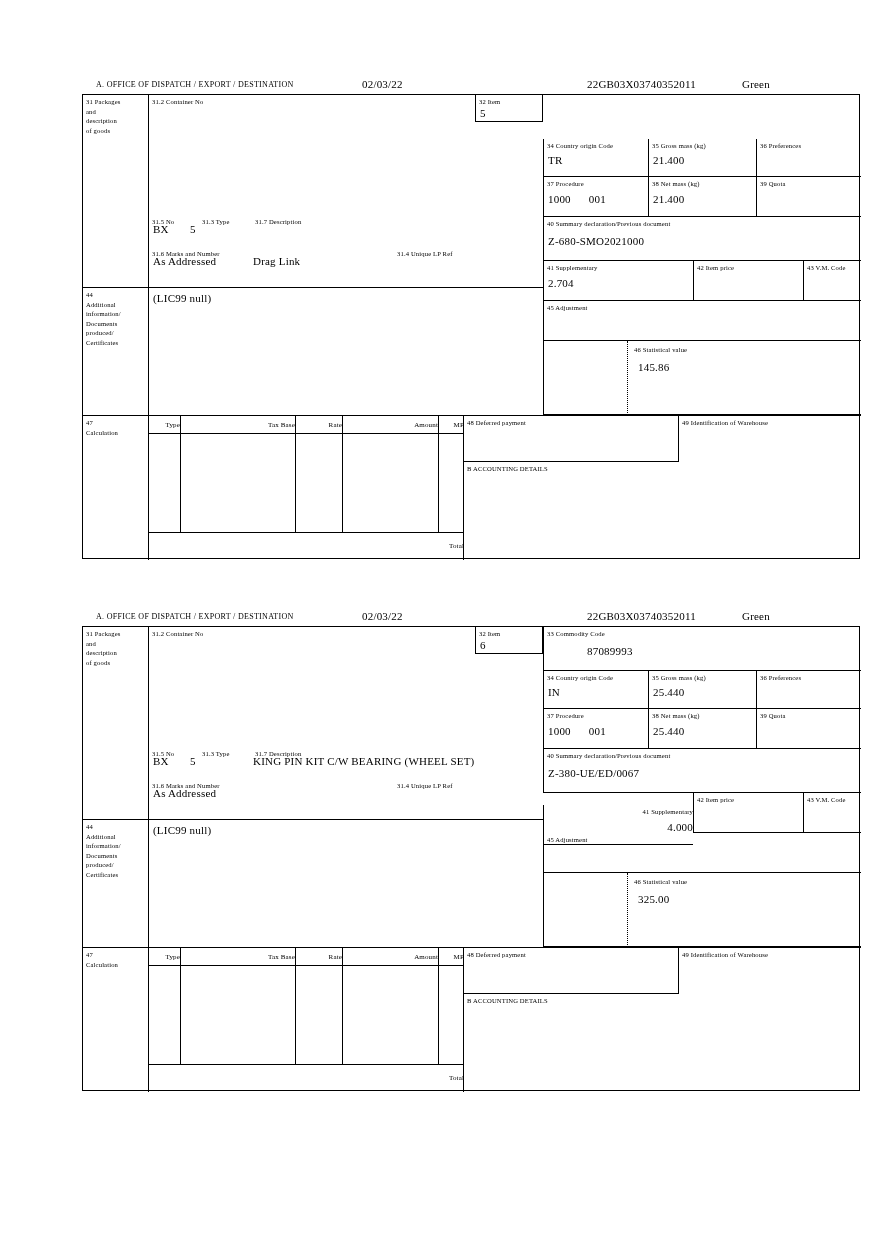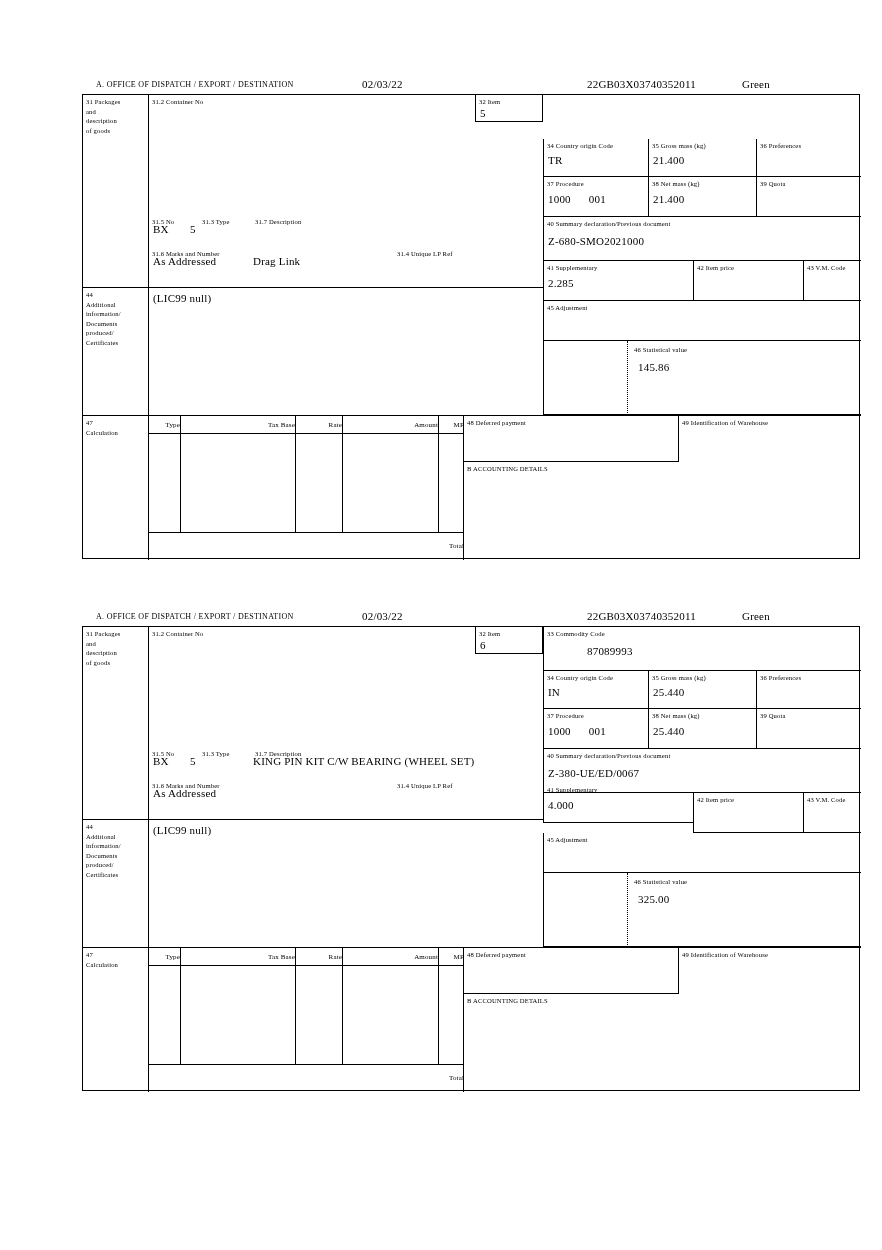--- a/index.html
+++ b/index.html
@@ -172,21 +172,21 @@
         <div class="val" style="margin-top:4px;"></div>
       </div>
 
       <div class="cell bl bb" style="left:460px;top:122px;width:318px;height:44px;">
         <div class="lbl">40 Summary declaration/Previous document</div>
         <div class="val" style="margin-top:6px;">Z-680-SMO2021000</div>
       </div>
 
       <div class="cell bl bb" style="left:460px;top:166px;width:150px;height:40px;">
         <div class="lbl">41 Supplementary</div>
-        <div class="val" style="margin-top:4px;">2.285</div>
+        <div class="val" style="margin-top:4px;">2.704</div>
       </div>
       <div class="cell bl bb" style="left:610px;top:166px;width:110px;height:40px;">
         <div class="lbl">42 Item price</div>
         <div class="val" style="margin-top:4px;"></div>
       </div>
       <div class="cell bl bb" style="left:720px;top:166px;width:58px;height:40px;">
         <div class="lbl">43 V.M. Code</div>
         <div class="val" style="margin-top:4px;"></div>
       </div>
 
@@ -321,21 +321,21 @@
       <div class="cell bl bb" style="left:673px;top:82px;width:105px;height:40px;">
         <div class="lbl">39 Quota</div>
         <div class="val" style="margin-top:4px;"></div>
       </div>
 
       <div class="cell bl bb" style="left:460px;top:122px;width:318px;height:44px;">
         <div class="lbl">40 Summary declaration/Previous document</div>
         <div class="val" style="margin-top:6px;">Z-380-UE/ED/0067</div>
       </div>
 
-      <div class="cell bl bb" style="left:460px;top:156px;width:150px;height:40px;">
+      <div class="cell bl bb" style="left:460px;top:178px;width:150px;height:40px;text-align:right;">
         <div class="lbl">41 Supplementary</div>
         <div class="val" style="margin-top:4px;">4.000</div>
       </div>
       <div class="cell bl bb" style="left:610px;top:166px;width:110px;height:40px;">
         <div class="lbl">42 Item price</div>
         <div class="val" style="margin-top:4px;"></div>
       </div>
       <div class="cell bl bb" style="left:720px;top:166px;width:58px;height:40px;">
         <div class="lbl">43 V.M. Code</div>
         <div class="val" style="margin-top:4px;"></div>

